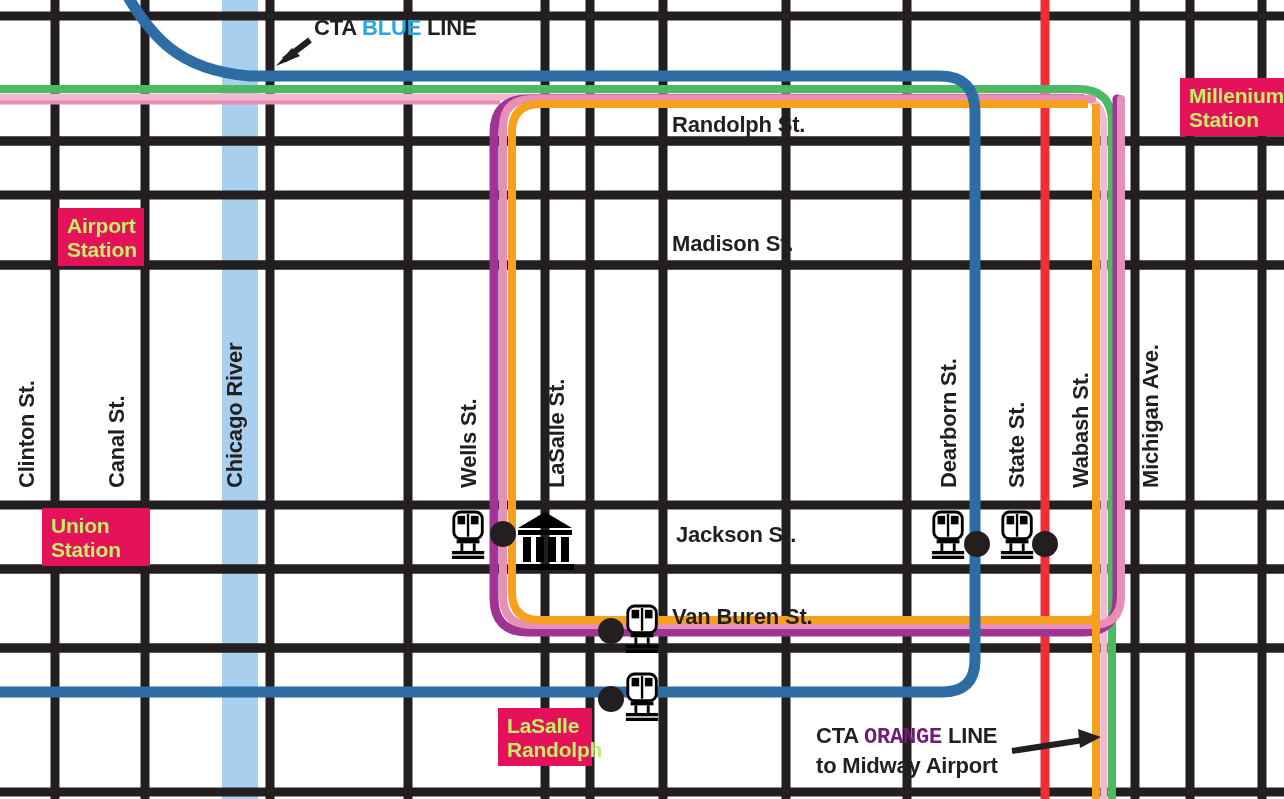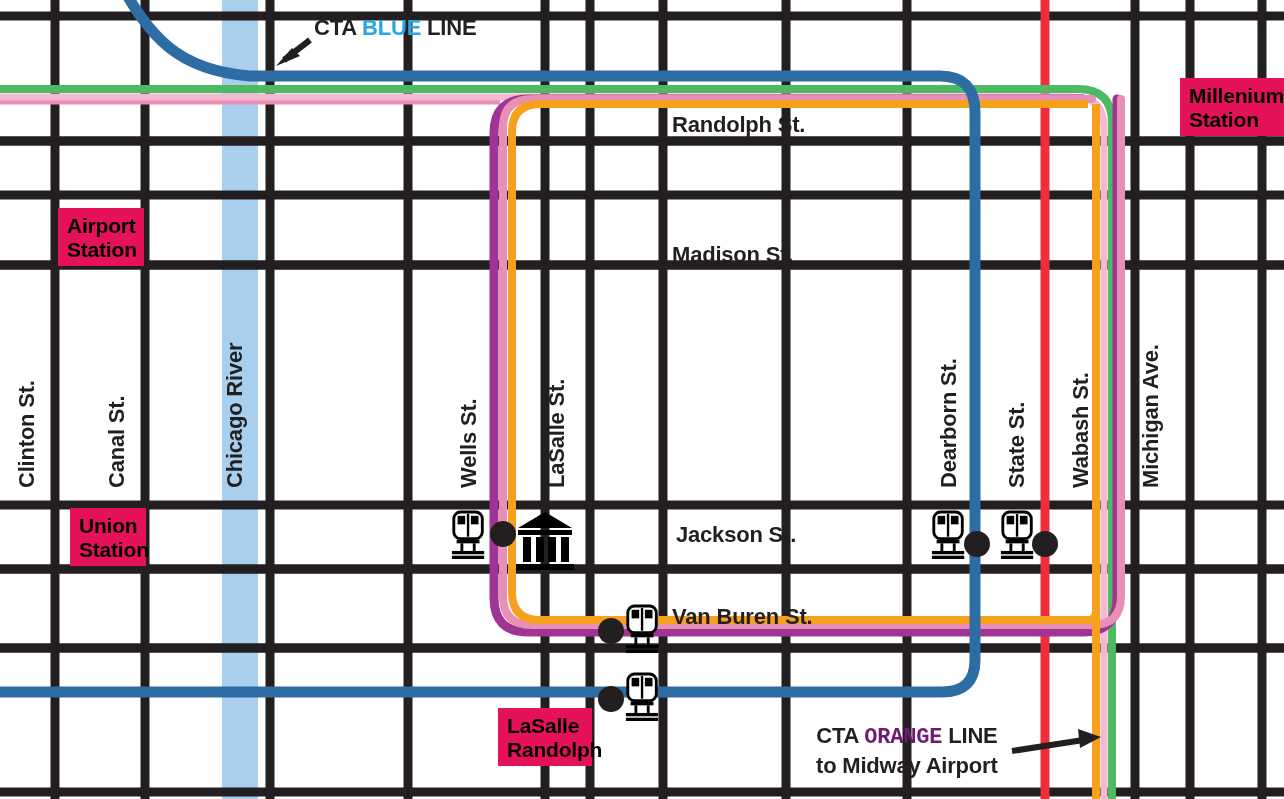--- a/index.html
+++ b/index.html
@@ -42,38 +42,37 @@
     font-weight: bold;
     color: #221f1f;
     white-space: nowrap;
     transform-origin: left bottom;
     transform: rotate(-90deg);
     letter-spacing: -0.2px;
   }
   .station-box {
     position: absolute;
     background: #e5125b;
-    color: #000000;
+    color: #bef264;
     font-size: 21px;
     font-weight: bold;
     line-height: 1.12;
     padding: 6px 8px 7px 9px;
     box-sizing: border-box;
     white-space: pre-line;
     letter-spacing: -0.2px;
   }
   .annot {
     position: absolute;
     font-size: 22px;
     font-weight: bold;
     color: #221f1f;
     line-height: 1.28;
     white-space: nowrap;
     letter-spacing: -0.2px;
-    text-align: right;
   }
   .annot .blue-word { color: #29a8e0; }
   .annot .orange-word { color: #701a75; font-family: Liberation Mono, monospace; }
 </style>
 </head>
 <body>
 
 <div id="map-root">
 
   <svg id="map-svg" viewBox="0 0 1284 799">
@@ -245,39 +244,39 @@
       <rect x="30" y="25" width="8" height="25" fill="#000"></rect>
       <rect x="43" y="25" width="8" height="25" fill="#000"></rect>
       <rect x="-2" y="52" width="58" height="6" fill="#000"></rect>
     </g>
 
   </svg>
 
   <div class="label-layer">
 
     <div class="h-street-label" style="left:672px; top:112px;">Randolph St.</div>
-    <div class="h-street-label" style="left:672px; top:242px;">Madison St.</div>
+    <div class="h-street-label" style="left:672px; top:231px;">Madison St.</div>
     <div class="h-street-label" style="left:676px; top:522px;">Jackson St.</div>
     <div class="h-street-label" style="left:672px; top:604px;">Van Buren St.</div>
 
     <div class="v-street-label" style="left:40px; top:462px;">Clinton St.</div>
     <div class="v-street-label" style="left:130px; top:462px;">Canal St.</div>
     <div class="v-street-label" style="left:248px; top:462px;">Chicago River</div>
     <div class="v-street-label" style="left:482px; top:462px;">Wells St.</div>
     <div class="v-street-label" style="left:570px; top:462px;">LaSalle St.</div>
     <div class="v-street-label" style="left:962px; top:462px;">Dearborn St.</div>
     <div class="v-street-label" style="left:1030px; top:462px;">State St.</div>
     <div class="v-street-label" style="left:1094px; top:462px;">Wabash St.</div>
     <div class="v-street-label" style="left:1164px; top:462px;">Michigan Ave.</div>
 
     <div class="station-box" style="left:1180px; top:78px; width:104px; height:58px;">Millenium
 Station</div>
     <div class="station-box" style="left:58px; top:208px; width:86px; height:58px;">Airport
 Station</div>
-    <div class="station-box" style="left:70px; top:508px; width:76px; height:58px;">Union
+    <div class="station-box" style="left:42px; top:508px; width:108px; height:58px;">Union
 Station</div>
     <div class="station-box" style="left:498px; top:708px; width:94px; height:58px;">LaSalle
 Randolph</div>
 
     <div class="annot" style="left:314px; top:14px;">
       <div>
         <span>CTA </span><span class="blue-word">BLUE</span><span> LINE</span>
       </div>
     </div>
 

